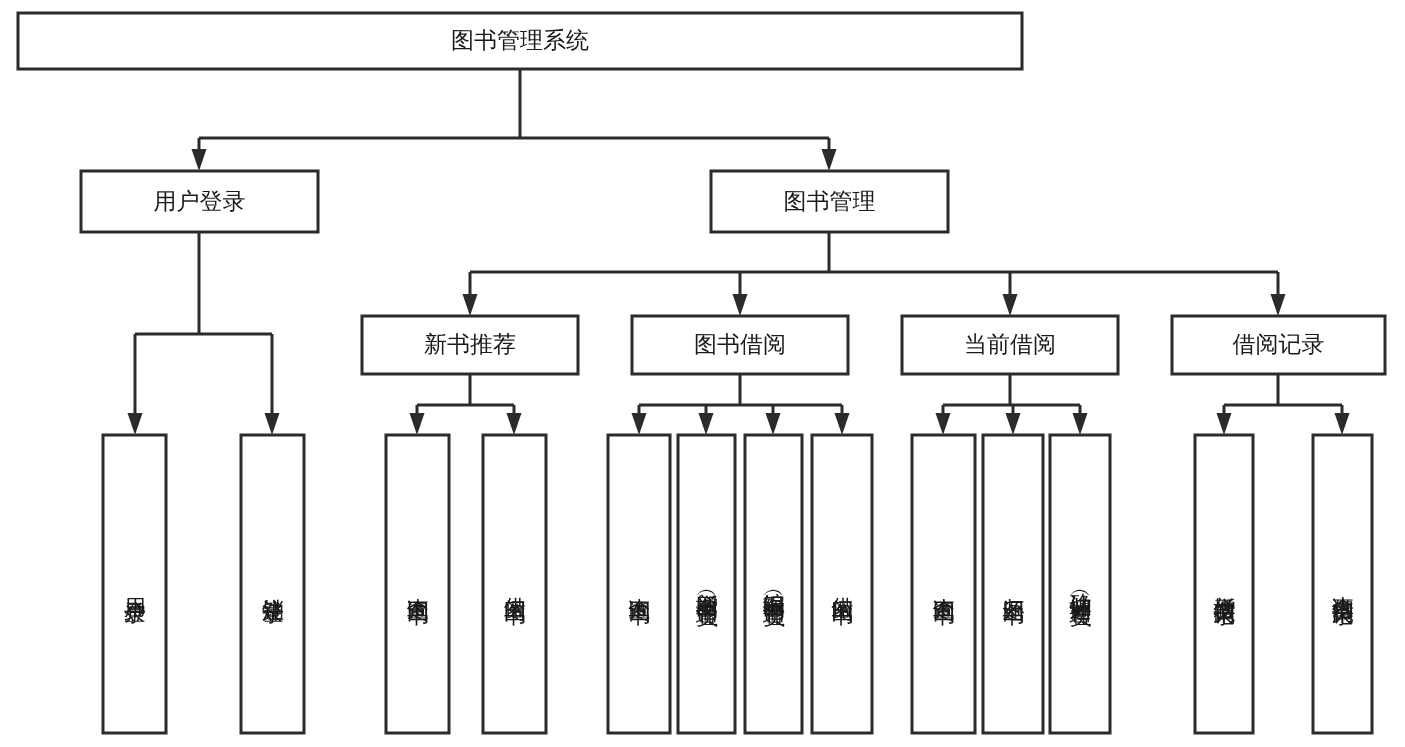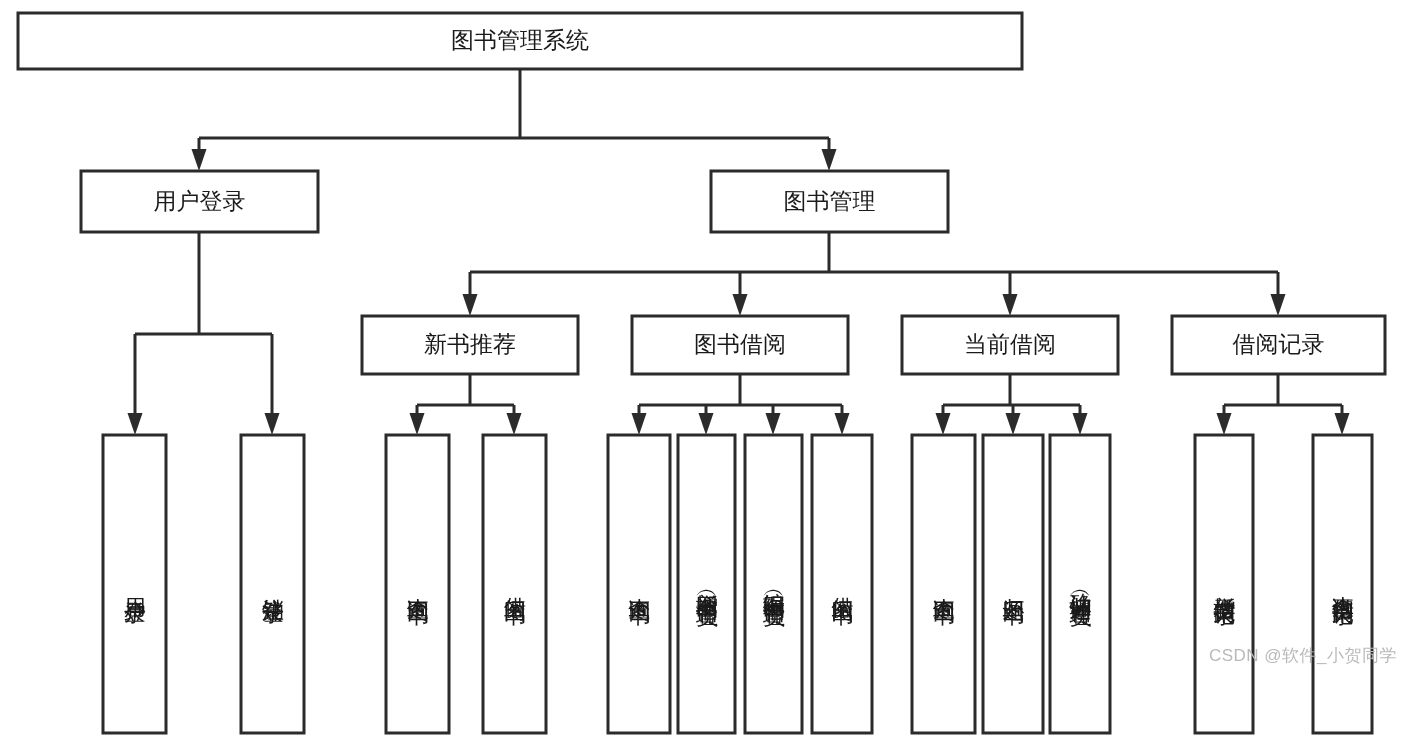--- a/index.html
+++ b/index.html
@@ -261,14 +261,13 @@
       <div class="leaf-label-wrap" style="left: 1050px; top: 435px; width: 60px; height: 298px;">
         <span class="leaf-label">确认归还（管理员）</span>
       </div>
       <div class="leaf-label-wrap" style="left: 1195px; top: 435px; width: 58px; height: 298px;">
         <span class="leaf-label">新增借阅记录</span>
       </div>
       <div class="leaf-label-wrap" style="left: 1313px; top: 435px; width: 59px; height: 298px;">
         <span class="leaf-label">查询借阅记录</span>
       </div>
     </div>
-  <div id="watermark">CSDN @软件_小贺同学</div>
 </div>
 
 </body></html>

